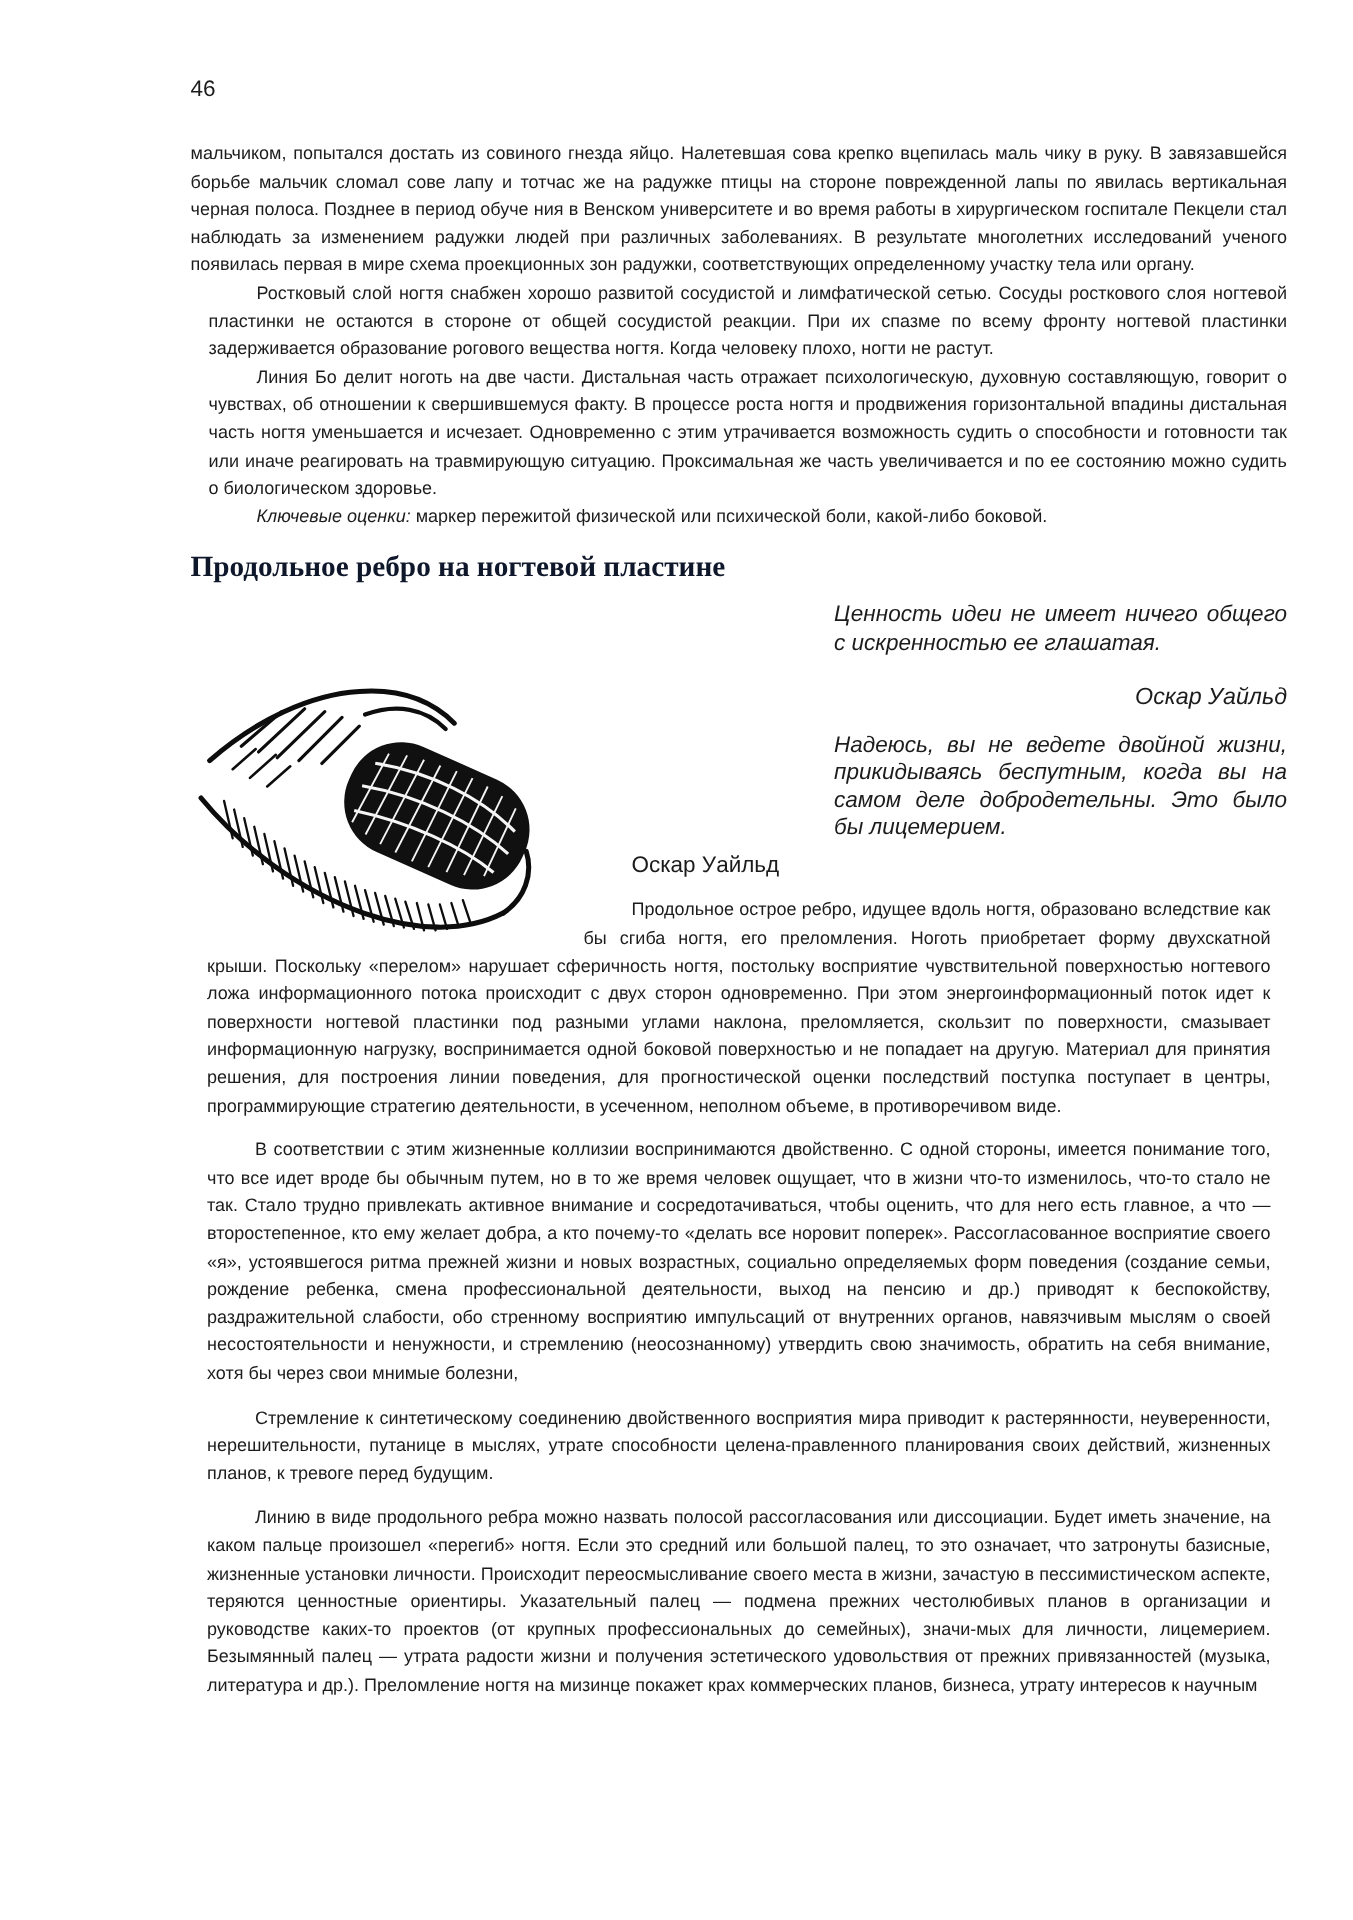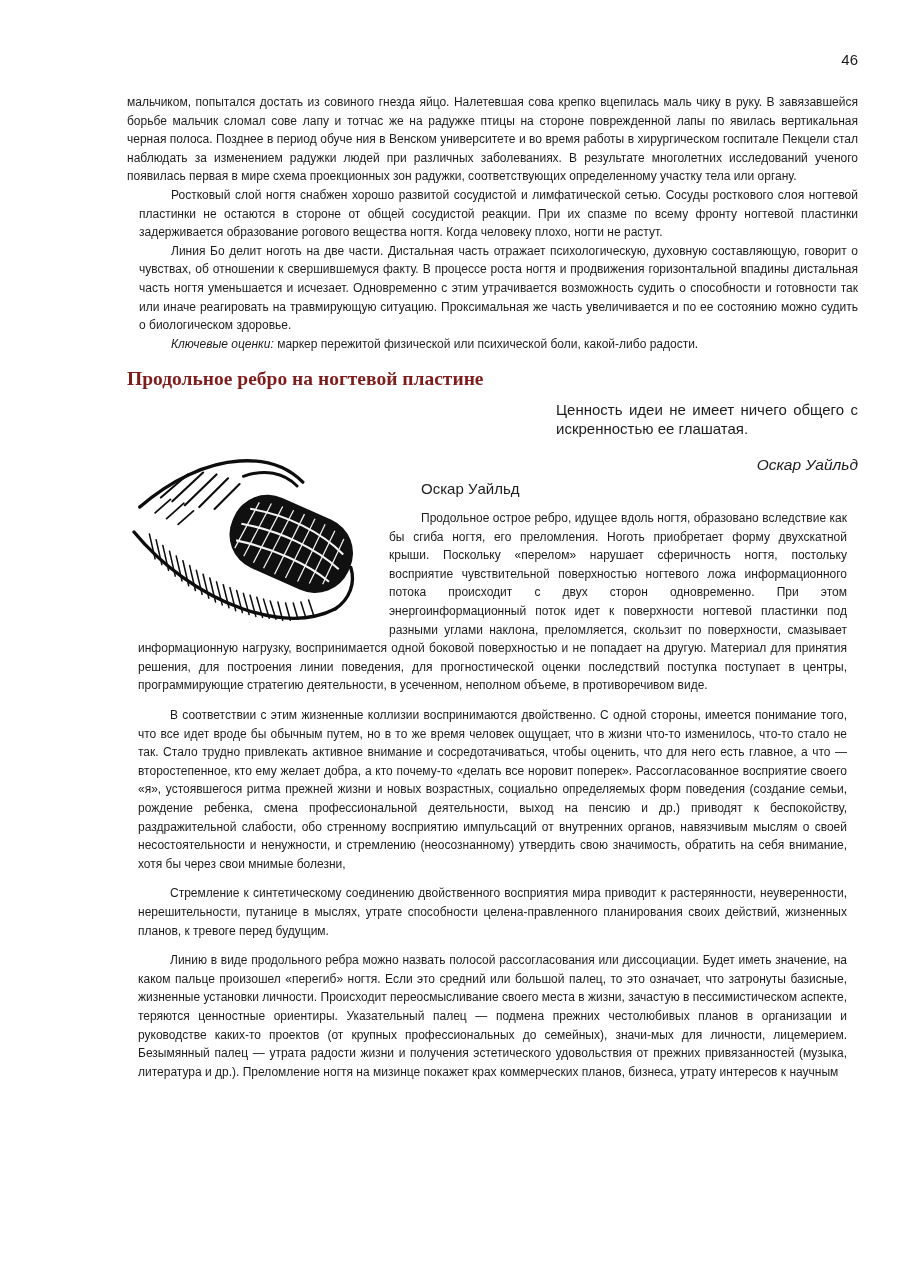--- a/index.html
+++ b/index.html
@@ -11,21 +11,21 @@
     overflow:hidden;
     font-family:"Liberation Sans", sans-serif;
     color:#1c1c1c;
   }
   .content{
     position:absolute;
     left:127px;top:50px;
     width:731px;
   }
   .page-number{
-    text-align:right;
+    text-align:left;
     font-size:15px;
     line-height:19px;
     margin:0 0 24px 0;
   }
   p.body{
     margin:0;
     font-size:12px;
     line-height:18.6px;
     text-align:justify;
   }
@@ -37,20 +37,21 @@
     font-weight:bold;
     font-size:19.5px;
     line-height:24px;
   }
   .epigraph{
     width:302px;
     margin:0 0 0 auto;
     font-size:15px;
     line-height:18.6px;
     text-align:justify;
+    font-style:italic;
   }
   .epigraph.q1{margin-top:4px;}
   .epigraph.q2{margin-top:14px;}
   .attribution{
     width:302px;
     margin:16px 0 0 auto;
     font-size:15.5px;
     line-height:19px;
     font-style:italic;
     text-align:right;
@@ -73,23 +74,23 @@
 <body>
 
 <div class="page">
   <div class="content">
 
     <p class="page-number">46</p>
 
     <p class="body">мальчиком, попытался достать из совиного гнезда яйцо. Налетевшая сова крепко вцепилась маль чику в руку. В завязавшейся борьбе мальчик сломал сове лапу и тотчас же на радужке птицы на стороне поврежденной лапы по явилась вертикальная черная полоса. Позднее в период обуче ния в Венском университете и во время работы в хирургическом госпитале Пекцели стал наблюдать за изменением радужки людей при различных заболеваниях. В результате многолетних исследований ученого появилась первая в мире схема проекционных зон радужки, соответствующих определенному участку тела или органу.</p>
     <p class="body indent">Ростковый слой ногтя снабжен хорошо развитой сосудистой и лимфатической сетью. Сосуды росткового слоя ногтевой пластинки не остаются в стороне от общей сосудистой реакции. При их спазме по всему фронту ногтевой пластинки задерживается образование рогового вещества ногтя. Когда человеку плохо, ногти не растут.</p>
     <p class="body indent">Линия Бо делит ноготь на две части. Дистальная часть отражает психологическую, духовную составляющую, говорит о чувствах, об отношении к свершившемуся факту. В процессе роста ногтя и продвижения горизонтальной впадины дистальная часть ногтя уменьшается и исчезает. Одновременно с этим утрачивается возможность судить о способности и готовности так или иначе реагировать на травмирующую ситуацию. Проксимальная же часть увеличивается и по ее состоянию можно судить о биологическом здоровье.</p>
-    <p class="body indent"><span class="kw-label">Ключевые оценки:</span><span> маркер пережитой физической или психической боли, какой-либо радости.</span></p>
+    <p class="body indent"><span class="kw-label">Ключевые оценки:</span><span> маркер пережитой физической или психической боли, какой-либо боковой.</span></p>
 
-    <h2 class="section-heading" style="color: #7f1d1d;">Продольное ребро на ногтевой пластине</h2>
+    <h2 class="section-heading" style="color: #0f172a;">Продольное ребро на ногтевой пластине</h2>
 
     <div class="epigraph q1">Ценность идеи не имеет ничего общего с искренностью ее глашатая.</div>
     <div class="attribution">Оскар Уайльд</div>
 
     <div class="figure-float">
       <svg width="250" height="188" viewBox="0 0 250 196" style="overflow:visible" aria-hidden="true">
         <g fill="none" stroke="#0d0d0d" stroke-linecap="round" stroke-linejoin="round">
 
           <path d="M8,72 C40,44 78,26 112,24 C140,22 162,30 178,46" stroke-width="3.5"></path>
 
@@ -145,20 +146,21 @@
               <path d="M166,76 L163,146"></path>
               <path d="M178,76 L175,145"></path>
             <path d="M190,77 L188,143"></path>
               <path d="M202,79 L200,140"></path>
               <path d="M214,83 L213,135"></path>
           </g>
         </g>
       </svg>
     </div>
 
+    <div class="epigraph q2">Надеюсь, вы не ведете двойной жизни, прикидываясь беспутным, когда вы на самом деле добродетельны. Это было бы лицемерием.</div>
 
     <div class="section-text">
       <p class="inline-attribution">Оскар Уайльд</p>
       <p class="body indent">Продольное острое ребро, идущее вдоль ногтя, образовано вследствие как бы сгиба ногтя, его преломления. Ноготь приобретает форму двухскатной крыши. Поскольку «перелом» нарушает сферичность ногтя, постольку восприятие чувствительной поверхностью ногтевого ложа информационного потока происходит с двух сторон одновременно. При этом энергоинформационный поток идет к поверхности ногтевой пластинки под разными углами наклона, преломляется, скользит по поверхности, смазывает информационную нагрузку, воспринимается одной боковой поверхностью и не попадает на другую. Материал для принятия решения, для построения линии поведения, для прогностической оценки последствий поступка поступает в центры, программирующие стратегию деятельности, в усеченном, неполном объеме, в противоречивом виде.</p>
       <p class="body indent">В соответствии с этим жизненные коллизии воспринимаются двойственно. С одной стороны, имеется понимание того, что все идет вроде бы обычным путем, но в то же время человек ощущает, что в жизни что-то изменилось, что-то стало не так. Стало трудно привлекать активное внимание и сосредотачиваться, чтобы оценить, что для него есть главное, а что — второстепенное, кто ему желает добра, а кто почему-то «делать все норовит поперек». Рассогласованное восприятие своего «я», устоявшегося ритма прежней жизни и новых возрастных, социально определяемых форм поведения (создание семьи, рождение ребенка, смена профессиональной деятельности, выход на пенсию и др.) приводят к беспокойству, раздражительной слабости, обо стренному восприятию импульсаций от внутренних органов, навязчивым мыслям о своей несостоятельности и ненужности, и стремлению (неосознанному) утвердить свою значимость, обратить на себя внимание, хотя бы через свои мнимые болезни,</p>
       <p class="body indent">Стремление к синтетическому соединению двойственного восприятия мира приводит к растерянности, неуверенности, нерешительности, путанице в мыслях, утрате способности целена-правленного планирования своих действий, жизненных планов, к тревоге перед будущим.</p>
       <p class="body indent">Линию в виде продольного ребра можно назвать полосой рассогласования или диссоциации. Будет иметь значение, на каком пальце произошел «перегиб» ногтя. Если это средний или большой палец, то это означает, что затронуты базисные, жизненные установки личности. Происходит переосмысливание своего места в жизни, зачастую в пессимистическом аспекте, теряются ценностные ориентиры. Указательный палец — подмена прежних честолюбивых планов в организации и руководстве каких-то проектов (от крупных профессиональных до семейных), значи-мых для личности, лицемерием. Безымянный палец — утрата радости жизни и получения эстетического удовольствия от прежних привязанностей (музыка, литература и др.). Преломление ногтя на мизинце покажет крах коммерческих планов, бизнеса, утрату интересов к научным</p>
     </div>
 
   </div>

